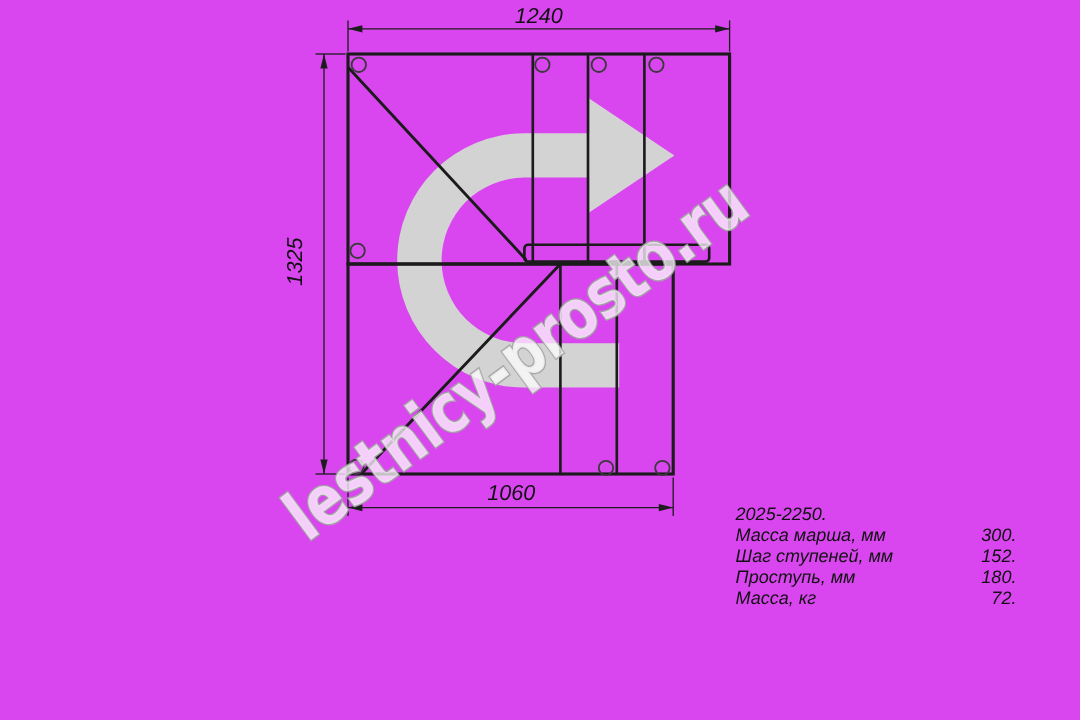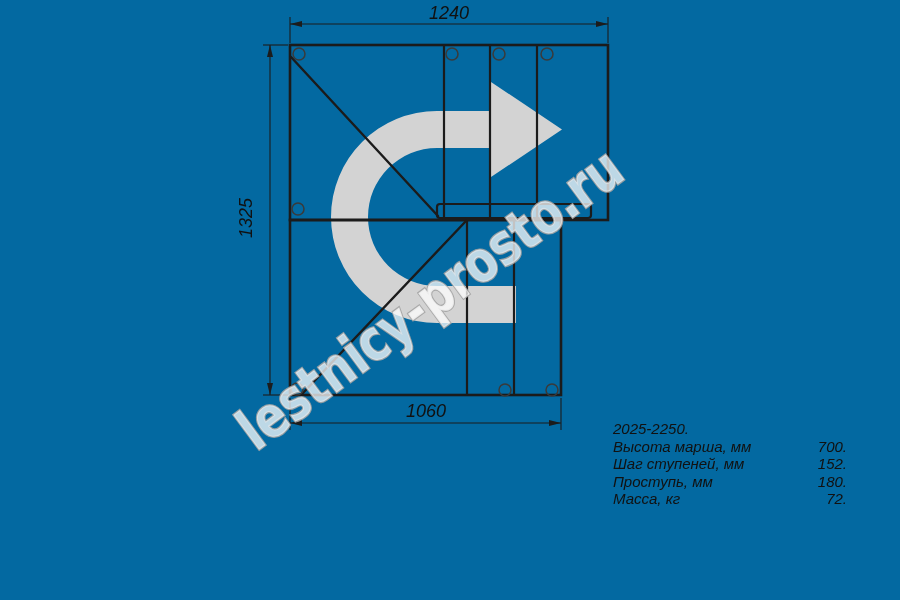--- a/index.html
+++ b/index.html
@@ -1,20 +1,20 @@
 <!DOCTYPE html>
 <html><head>
 <meta charset="utf-8">
 <style>
   html,body{
     margin:0;padding:0;background:#ffffff;width:900px;height:600px;
     overflow:hidden;
     font-family:"Liberation Sans",sans-serif;
   }
-  .stage{position:relative;width:900px;height:600px;background:#0369a1;}
+  .stage{position:relative;width:900px;height:600px;background:#d946ef;}
   svg{position:absolute;left:0;top:0;}
   
   .outline{fill:none;stroke:#1b1b1b;stroke-width:2.6;}
   .innerline{fill:none;stroke:#1b1b1b;stroke-width:2.2;}
   .diag{fill:none;stroke:#1b1b1b;stroke-width:2.4;stroke-linecap:round;}
   .tread{fill:none;stroke:#1b1b1b;stroke-width:2.2;}
   .hole{fill:none;stroke:#3a3a3a;stroke-width:1.5;}
   .dimline{fill:none;stroke:#1c1c1c;stroke-width:1.1;}
   .dimarrow{fill:#1c1c1c;stroke:none;}
   .dimtext{
@@ -106,22 +106,22 @@
     </g>
 
     <text class="watermark" x="256" y="452" transform="rotate(-36.5 256 452)" textLength="462" lengthAdjust="spacingAndGlyphs">lestnicy-prosto.ru</text>
   </svg>
 
   <div class="specs">
     <div class="spec-row">
       <span class="spec-value">2025-2250.</span>
     </div>
     <div class="spec-row">
-      <span class="spec-label">Высота марша, мм</span>
-      <span class="spec-value">700.</span>
+      <span class="spec-label">Масса марша, мм</span>
+      <span class="spec-value">300.</span>
     </div>
     <div class="spec-row">
       <span class="spec-label">Шаг ступеней, мм</span>
       <span class="spec-value">152.</span>
     </div>
     <div class="spec-row">
       <span class="spec-label">Проступь, мм</span>
       <span class="spec-value">180.</span>
     </div>
     <div class="spec-row">

